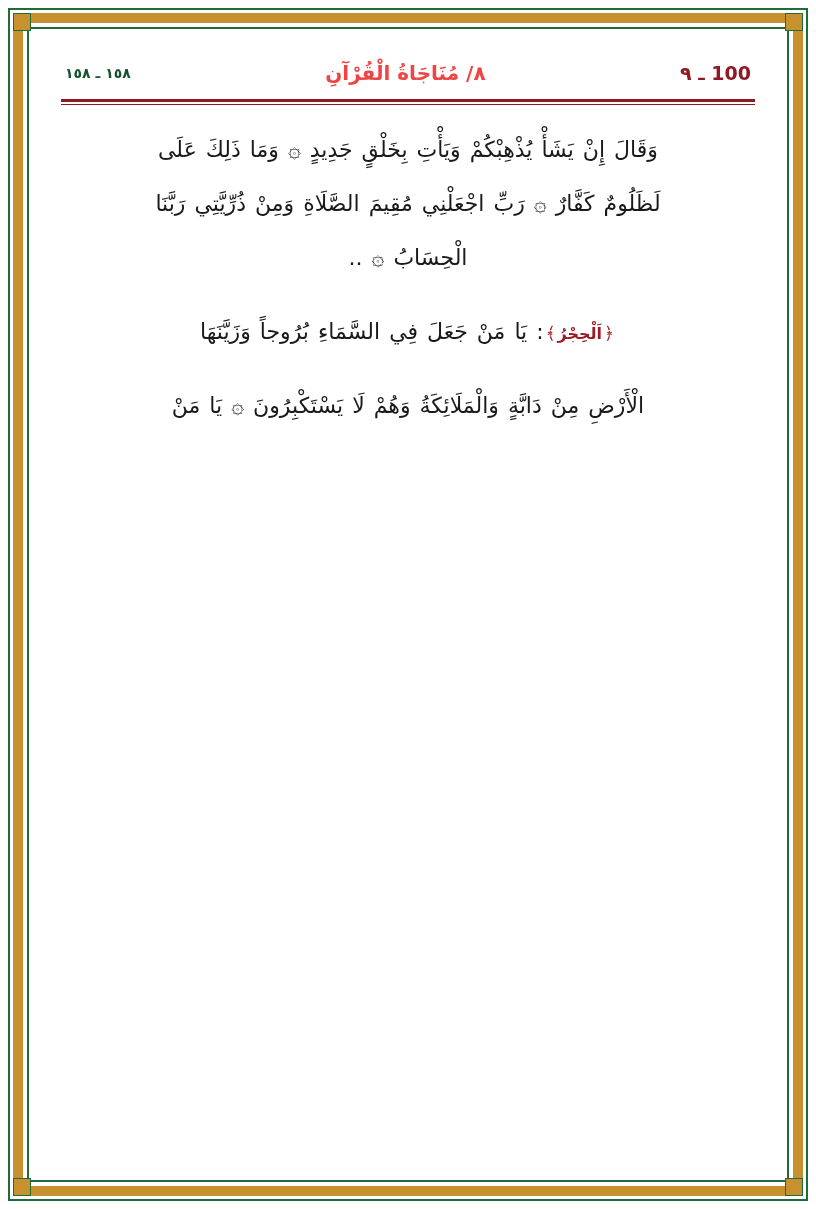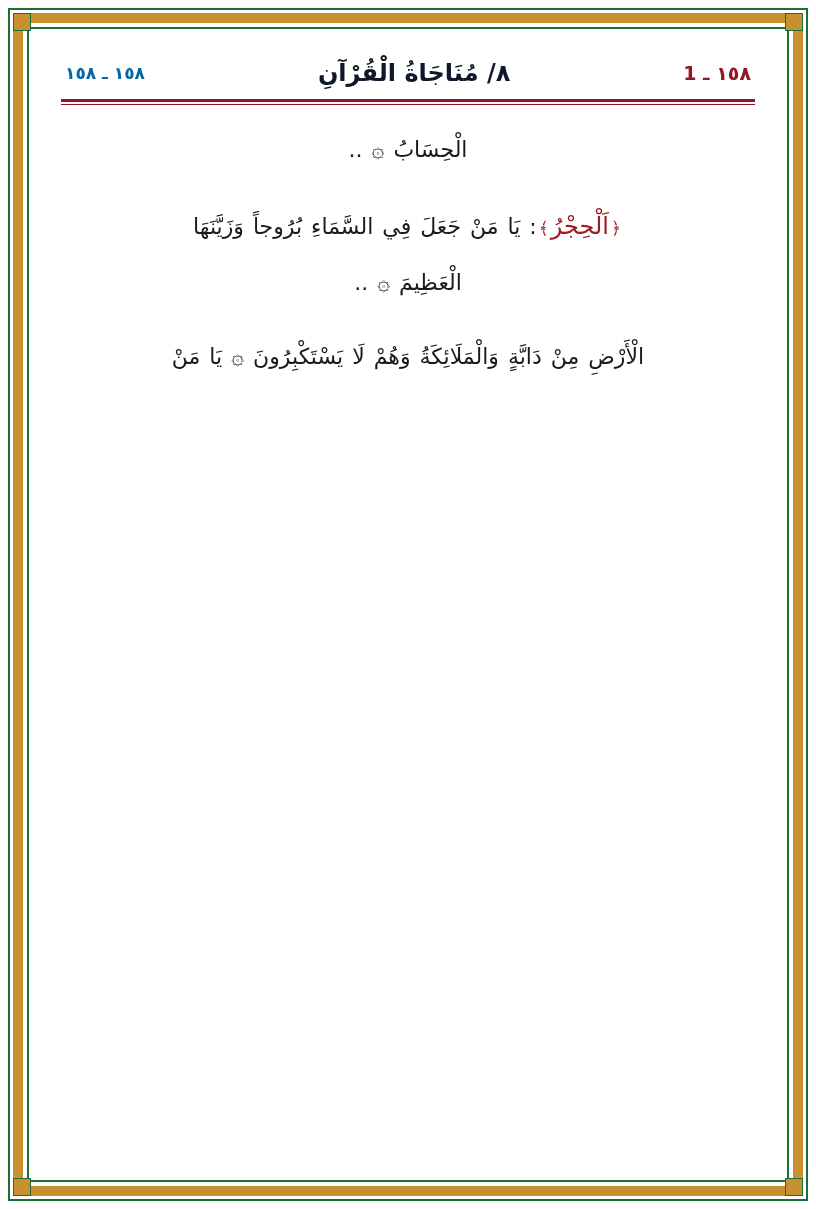--- a/index.html
+++ b/index.html
@@ -76,28 +76,28 @@
     padding: 0 6px 2px 6px;
     height: 38px;
   }
   .header .side {
     font-size: 19px;
     font-weight: bold;
     letter-spacing: 1px;
     white-space: nowrap;
   }
   .header .side.left-side {
-    color: #0369a1;
-    font-size: 17px;
+    color: #14532d;
+    font-size: 14px;
   }
   .header .center {
-    font-size: 24px;
+    font-size: 20px;
     font-weight: bold;
     white-space: nowrap;
-    color: #0f172a;
+    color: #ef4444;
   }
 
   .header-rule {
     margin: 6px 2px 0 2px;
     height: 3px;
     background: #8f1a24;
   }
   .header-rule-thin {
     margin: 2px 2px 0 2px;
     height: 1px;
@@ -114,22 +114,22 @@
     font-size: 22px;
     line-height: 2.45;
     text-align: justify;
     text-align-last: center;
     word-spacing: 2px;
   }
   .block-spacer { height: 20px; }
 
   .surah-tag {
     color: #9b1c24;
-    font-weight: normal;
-    font-size: 24px;
+    font-weight: bold;
+    font-size: 16px;
     white-space: nowrap;
   }
   .tag-orn {
     color: #9b1c24;
     font-size: 17px;
     padding: 0 2px;
   }
   .line {
     display: block;
   }
@@ -144,42 +144,43 @@
   <div class="frame-band-mask"></div>
   <div class="frame-inner"></div>
   <div class="corner tl"></div>
   <div class="corner tr"></div>
   <div class="corner bl"></div>
   <div class="corner br"></div>
 
   <div class="content">
 
     <div class="header">
-      <div class="side">١٥٨ ـ 1</div>
+      <div class="side">100 ـ ٩</div>
       <div class="center">٨/ مُنَاجَاةُ الْقُرْآنِ</div>
       <div class="side left-side">١٥٨ ـ ١٥٨</div>
     </div>
 
     <div class="header-rule"></div>
     <div class="header-rule-thin"></div>
 
     <div class="body-text">
 
       <div class="ayah-block">
+        <span class="line">وَقَالَ إِنْ يَشَأْ يُذْهِبْكُمْ وَيَأْتِ بِخَلْقٍ جَدِيدٍ ۞ وَمَا ذَلِكَ عَلَى</span>
+        <span class="line">لَظَلُومٌ كَفَّارٌ ۞ رَبِّ اجْعَلْنِي مُقِيمَ الصَّلَاةِ وَمِنْ ذُرِّيَّتِي رَبَّنَا</span>
         <span class="line">الْحِسَابُ ۞ ..</span>
       </div>
 
       <div class="block-spacer"></div>
 
       <div class="ayah-block">
         <span class="line">
           <span class="tag-orn">﴿</span><span class="surah-tag">اَلْحِجْرُ</span><span class="tag-orn">﴾</span>:
           <span>يَا مَنْ جَعَلَ فِي السَّمَاءِ بُرُوجاً وَزَيَّنَهَا</span>
         </span>
-        <span class="line">الْعَظِيمَ ۞ ..</span>
       </div>
 
       <div class="block-spacer"></div>
 
       <div class="ayah-block">
         <span class="line">الْأَرْضِ مِنْ دَابَّةٍ وَالْمَلَائِكَةُ وَهُمْ لَا يَسْتَكْبِرُونَ ۞ يَا مَنْ</span>
       </div>
 
     </div>
   </div>

